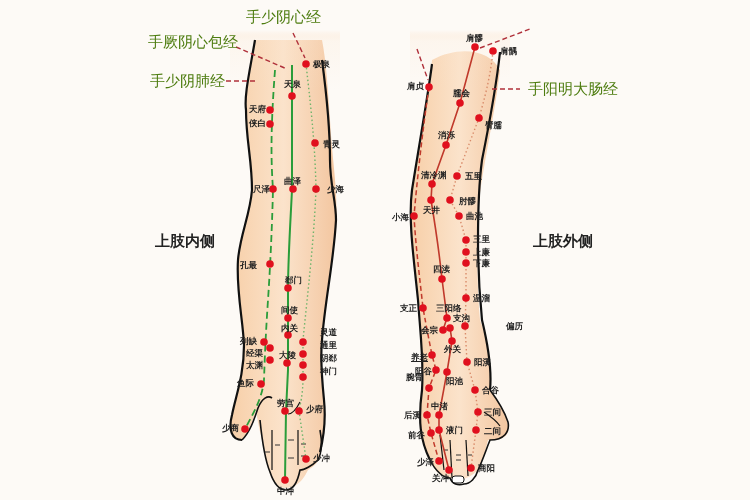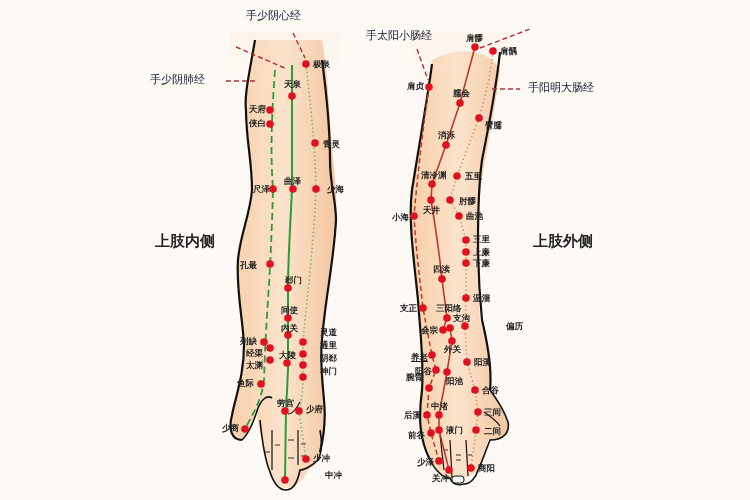--- a/index.html
+++ b/index.html
@@ -4,21 +4,21 @@
 <style>
   html, body { margin: 0; padding: 0; }
   body {
     width: 750px; height: 500px; overflow: hidden;
     background: #fdfaf6;
     font-family: "DejaVu Sans", "Liberation Sans", sans-serif;
   }
   #stage { position: relative; width: 750px; height: 500px; }
   svg { position: absolute; left: 0; top: 0; }
   .lbl { position: absolute; white-space: nowrap; color: #222; }
-  .meridian-label { font-size: 11px; color: #0f172a; }
+  .meridian-label { font-size: 15px; color: #4d7c0f; }
   .side-label { font-size: 15px; font-weight: bold; color: #222; }
   .pt-label { font-size: 8.5px; color: #222; font-weight: bold; }
 </style>
 </head>
 <body>
 
 <div id="stage">
   <svg width="750" height="500" viewBox="0 0 750 500">
     <defs>
       <linearGradient id="skinL" x1="0" x2="1" y1="0" y2="0">
@@ -172,24 +172,24 @@
       <circle cx="439" cy="430" r="3.8"></circle>
         <circle cx="431" cy="433" r="3.8"></circle>
       <circle cx="476" cy="430" r="3.8"></circle>
         <circle cx="439" cy="461" r="3.8"></circle>
       <circle cx="449" cy="470" r="3.8"></circle>
         <circle cx="471" cy="468" r="3.8"></circle>
     </g>
   </svg>
 
   <div class="lbl meridian-label" style="left:246px;top:8px;">手少阴心经</div>
+  <div class="lbl meridian-label" style="left:148px;top:33px;">手厥阴心包经</div>
   <div class="lbl meridian-label" style="left:150px;top:72px;">手少阴肺经</div>
   <div class="lbl side-label" style="left:155px;top:232px;">上肢内侧</div>
 
-  <div class="lbl meridian-label" style="left:366px;top:28px;">手太阳小肠经</div>
   <div class="lbl meridian-label" style="left:528px;top:80px;">手阳明大肠经</div>
   <div class="lbl side-label" style="left:533px;top:232px;">上肢外侧</div>
 
   <div class="lbl pt-label" style="left:313px;top:59px;">极泉</div>
   <div class="lbl pt-label" style="left:284px;top:79px;">天泉</div>
   <div class="lbl pt-label" style="left:249px;top:104px;">天府</div>
   <div class="lbl pt-label" style="left:249px;top:118px;">侠白</div>
   <div class="lbl pt-label" style="left:323px;top:139px;">青灵</div>
   <div class="lbl pt-label" style="left:253px;top:184px;">尺泽</div>
   <div class="lbl pt-label" style="left:284px;top:176px;">曲泽</div>
@@ -204,21 +204,21 @@
   <div class="lbl pt-label" style="left:320px;top:366px;">神门</div>
   <div class="lbl pt-label" style="left:240px;top:336px;">列缺</div>
   <div class="lbl pt-label" style="left:246px;top:348px;">经渠</div>
   <div class="lbl pt-label" style="left:246px;top:360px;">太渊</div>
   <div class="lbl pt-label" style="left:279px;top:350px;">大陵</div>
   <div class="lbl pt-label" style="left:237px;top:378px;">鱼际</div>
   <div class="lbl pt-label" style="left:277px;top:398px;">劳宫</div>
   <div class="lbl pt-label" style="left:306px;top:404px;">少府</div>
   <div class="lbl pt-label" style="left:222px;top:423px;">少商</div>
   <div class="lbl pt-label" style="left:313px;top:453px;">少冲</div>
-  <div class="lbl pt-label" style="left:277px;top:470px;margin-left:48px;">中冲</div>
+  <div class="lbl pt-label" style="left:277px;top:486px;">中冲</div>
 
   <div class="lbl pt-label" style="left:466px;top:33px;">肩髎</div>
   <div class="lbl pt-label" style="left:500px;top:46px;">肩髃</div>
   <div class="lbl pt-label" style="left:407px;top:81px;">肩贞</div>
   <div class="lbl pt-label" style="left:453px;top:88px;">臑会</div>
   <div class="lbl pt-label" style="left:485px;top:120px;">臂臑</div>
   <div class="lbl pt-label" style="left:438px;top:130px;">消泺</div>
   <div class="lbl pt-label" style="left:421px;top:170px;">清冷渊</div>
   <div class="lbl pt-label" style="left:465px;top:171px;">五里</div>
   <div class="lbl pt-label" style="left:423px;top:205px;">天井</div>

